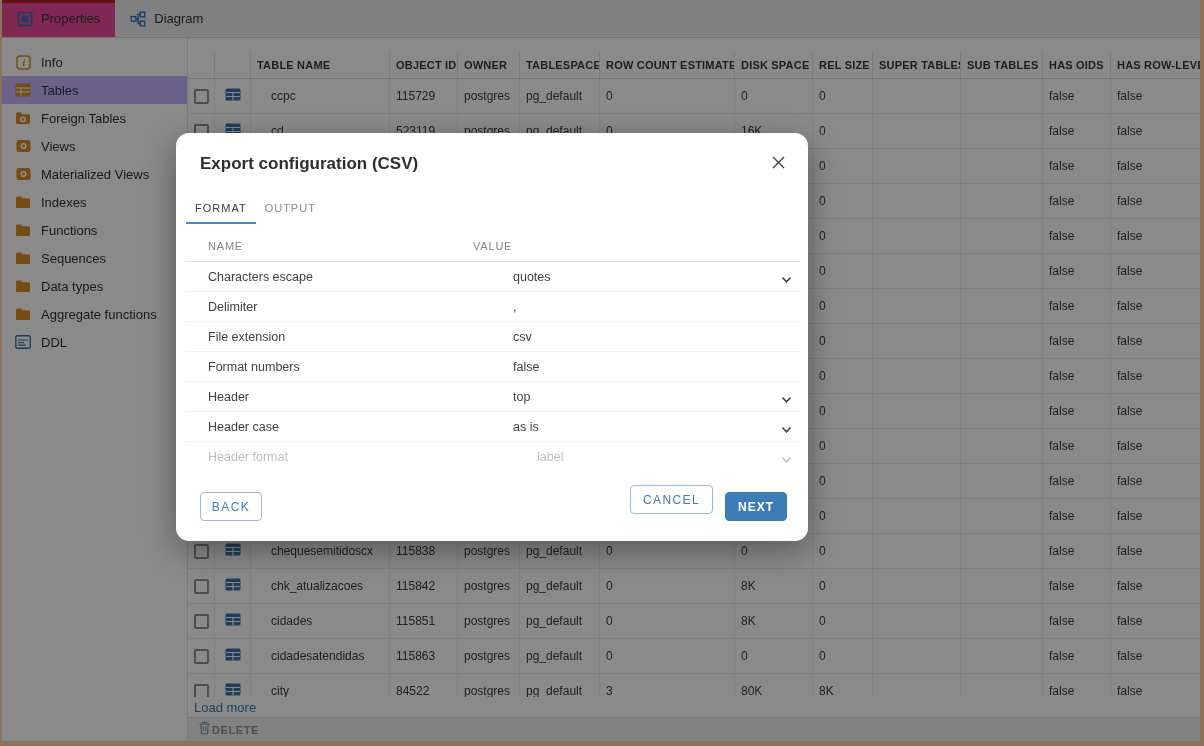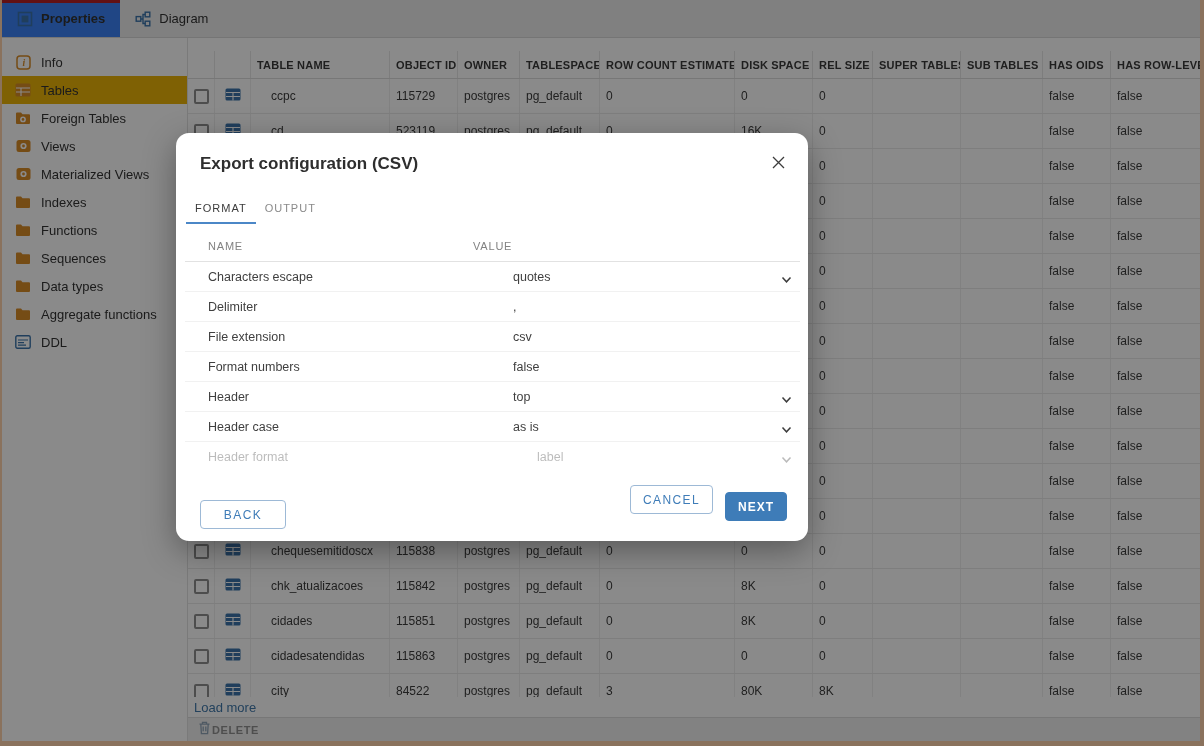--- a/index.html
+++ b/index.html
@@ -15,28 +15,28 @@
   html,body{margin:0;padding:0;}
   body{
     width:1204px;height:746px;position:relative;overflow:hidden;
     background:var(--frame);
     font-family:"Liberation Sans", sans-serif;
   }
   .app{position:absolute;left:2px;top:0;width:1198px;height:741px;background:#fff;display:flex;flex-direction:column;}
   
   .tabbar{height:38px;background:#ececec;border-bottom:1px solid #d8d8d8;display:flex;flex:0 0 38px;}
   .tab{display:flex;align-items:center;gap:8px;padding:0 15px;font-size:13px;color:#333;position:relative;cursor:default;}
-  .tab.active{background:#3b82f6;font-weight:bold;}
+  .tab.active{background:#ec4899;}
   .tab.active::before{content:"";position:absolute;top:0;left:0;right:0;height:3px;background:var(--accent-red);}
   .tab .tic{display:flex;align-items:center;}
   
   .main{flex:1;display:flex;min-height:0;}
   .sidebar{width:186px;flex:0 0 186px;border-right:1px solid #e2e2e2;padding-top:10px;background:#fff;}
   .side-item{height:28px;display:flex;align-items:center;gap:10px;padding:0 13px;font-size:13px;color:#333;}
-  .side-item.selected{background:#eab308;}
+  .side-item.selected{background:#c4b5fd;}
   .side-ic{width:16px;height:16px;display:flex;align-items:center;justify-content:center;flex:0 0 16px;}
   .content{flex:1;display:flex;flex-direction:column;padding-top:13px;min-width:0;}
   .tgrid{display:grid;grid-template-columns:26px 36px 139px 68px 62px 80px 135px 78px 60px 88px 82px 68px minmax(0,1fr);}
   .thead{height:28px;flex:0 0 28px;border-bottom:1px solid #dcdcdc;}
   .hcell{font-size:11px;font-weight:bold;color:#3a3a3a;letter-spacing:.2px;display:flex;align-items:center;padding-left:6px;white-space:nowrap;overflow:hidden;border-left:1px solid #e7e7e7;}
   .hcell:first-child{border-left:none;}
   .rows-viewport{height:618px;flex:0 0 618px;overflow:hidden;}
   .trow{height:35px;border-bottom:1px solid #e9e9e9;}
   .tcell{font-size:12px;color:#3c3c3c;display:flex;align-items:center;padding-left:6px;white-space:nowrap;overflow:hidden;border-left:1px solid #eeeeee;}
   .tcell:first-child{border-left:none;justify-content:center;padding-left:0;}
@@ -58,21 +58,21 @@
   .p-head{height:32px;display:grid;grid-template-columns:288px 1fr;align-items:center;border-bottom:1px solid #e2e2e2;font-size:11px;letter-spacing:.8px;color:#828282;}
   .p-head .ph-name{padding-left:23px;}
   .p-list{height:206px;overflow:hidden;}
   .p-row{height:30px;display:grid;grid-template-columns:288px 1fr;align-items:center;border-bottom:1px solid #f1f1f1;font-size:12.5px;color:#3f3f3f;}
   .p-row .p-name{padding-left:23px;}
   .p-row .p-val{position:relative;padding-right:24px;margin-left:40px;}
   .p-row .chev{position:absolute;right:8px;top:50%;margin-top:-4px;}
   .p-row.faded{opacity:.35;gap:24px;}
   .m-btn{height:29px;border-radius:4px;font-family:"Liberation Sans",sans-serif;font-size:12px;letter-spacing:1.4px;display:flex;align-items:center;justify-content:center;background:#fff;border:1px solid #9db9d6;color:var(--accent-blue);cursor:pointer;}
   .m-btn.primary{background:var(--accent-blue);border-color:var(--accent-blue);color:#fff;font-weight:bold;letter-spacing:1px;}
-  .btn-back{position:absolute;left:24px;bottom:12px;width:86px;}
+  .btn-back{position:absolute;left:24px;bottom:20px;width:62px;}
   .btn-group{position:absolute;right:21px;bottom:20px;display:flex;gap:12px;}
   .btn-cancel{width:83px;}
   .btn-next{width:62px;margin-top:7px;}
 </style>
 </head>
 <body>
 
 <div class="app">
   <div class="tabbar">
     <div class="tab active">

